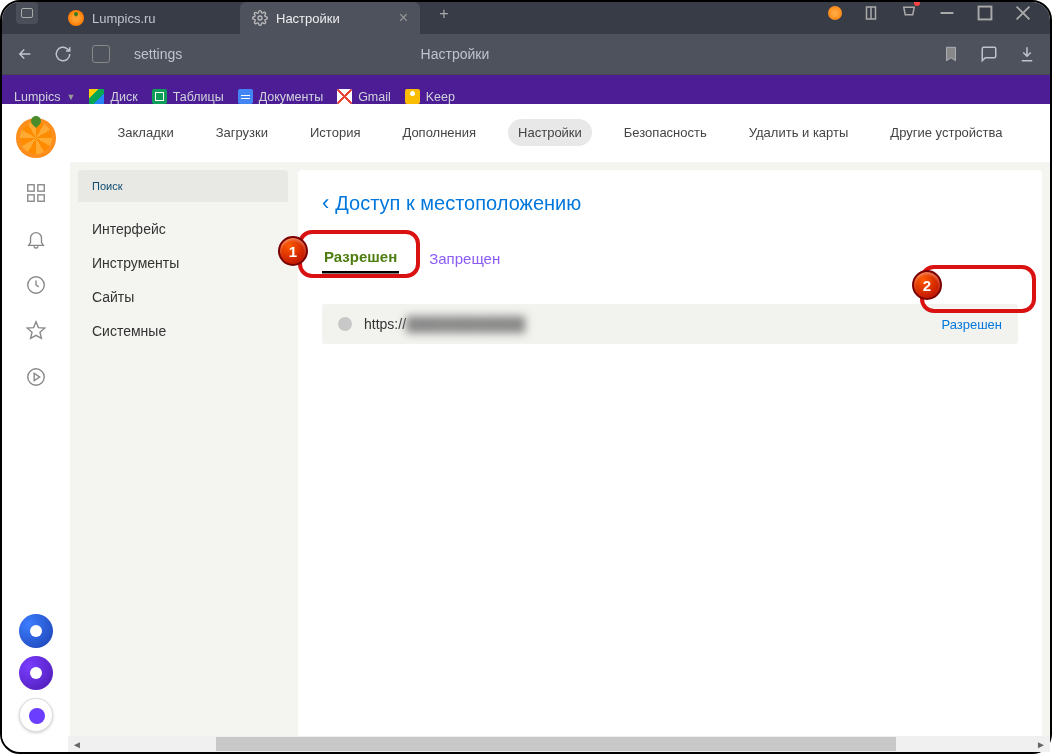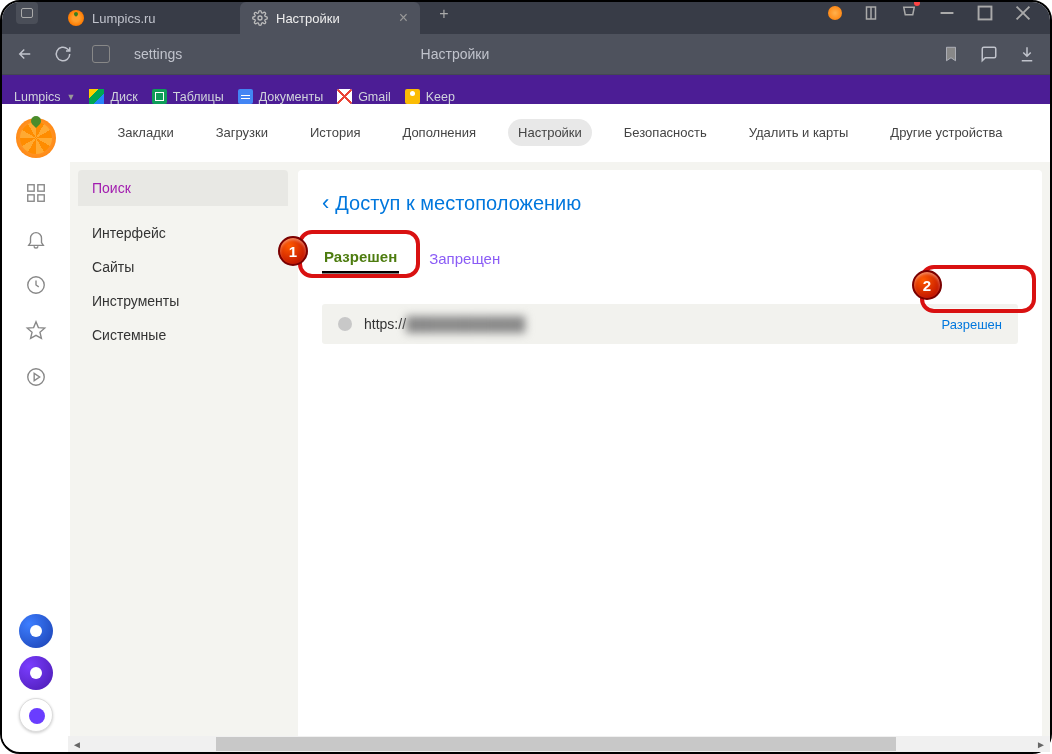--- a/index.html
+++ b/index.html
@@ -57,21 +57,21 @@
 .vs-app.white { background: #fff; border: 1px solid #ddd; position:relative; box-shadow: 0 1px 3px rgba(0,0,0,0.2); }
 .vs-app.white::after { content:''; width:16px; height:16px; background:#6a3dff; border-radius:50%; position:absolute; top:9px; left:9px; }
 
 .content { flex: 1; display: flex; flex-direction: column; background: #fff; overflow: hidden; }
 .topnav { height: 58px; display: flex; align-items: center; justify-content: center; gap: 22px; font-size: 13px; color: #444; border-bottom: 1px solid transparent; }
 .topnav-item { padding: 6px 10px; border-radius: 14px; cursor: pointer; }
 .topnav-item.active { background: #e8e8e8; }
 
 .page { flex: 1; display: flex; background: #f4f4f0; padding: 8px 8px 0 8px; gap: 10px; overflow: hidden; }
 .leftnav { width: 210px; }
-.search-box { background: #e8e8e4; padding: 10px 14px; color: #a21caf; font-size: 14px; border-radius: 4px 4px 0 0; }
+.search-box { background: #e8e8e4; padding: 10px 14px; color: #0c4a6e; font-size: 11px; border-radius: 4px 4px 0 0; }
 .leftnav-list { padding: 10px 0; }
 .leftnav-item { padding: 9px 14px; font-size: 14px; color: #333; cursor: pointer; }
 
 .rightpane { flex: 1; background: #fff; border-radius: 4px 4px 0 0; padding: 20px 24px; position: relative; }
 .page-title { color: #0077dd; font-size: 20px; font-weight: normal; display: flex; align-items: center; gap: 6px; cursor: pointer; }
 .back-chev { font-size: 22px; }
 .perm-tabs { margin-top: 26px; display: flex; gap: 28px; align-items: center; }
 .perm-tab { font-size: 15px; padding: 6px 2px; cursor: pointer; }
 .perm-tab.active { color: #4d7c0f; font-weight: bold; border-bottom: 3px solid #000; }
 .perm-tab.inactive { color: #8b5cf6; }
@@ -227,22 +227,22 @@
       <div class="topnav-item">Безопасность</div>
       <div class="topnav-item">Удалить и карты</div>
       <div class="topnav-item">Другие устройства</div>
     </div>
 
     <div class="page">
       <div class="leftnav">
         <div class="search-box">Поиск</div>
         <div class="leftnav-list">
           <div class="leftnav-item">Интерфейс</div>
+          <div class="leftnav-item">Инструменты</div>
           <div class="leftnav-item">Сайты</div>
-          <div class="leftnav-item">Инструменты</div>
           <div class="leftnav-item">Системные</div>
         </div>
       </div>
 
       <div class="rightpane">
         <div class="page-title">
           <span class="back-chev">‹</span>
           <span>Доступ к местоположению</span>
         </div>
         <div class="perm-tabs">

